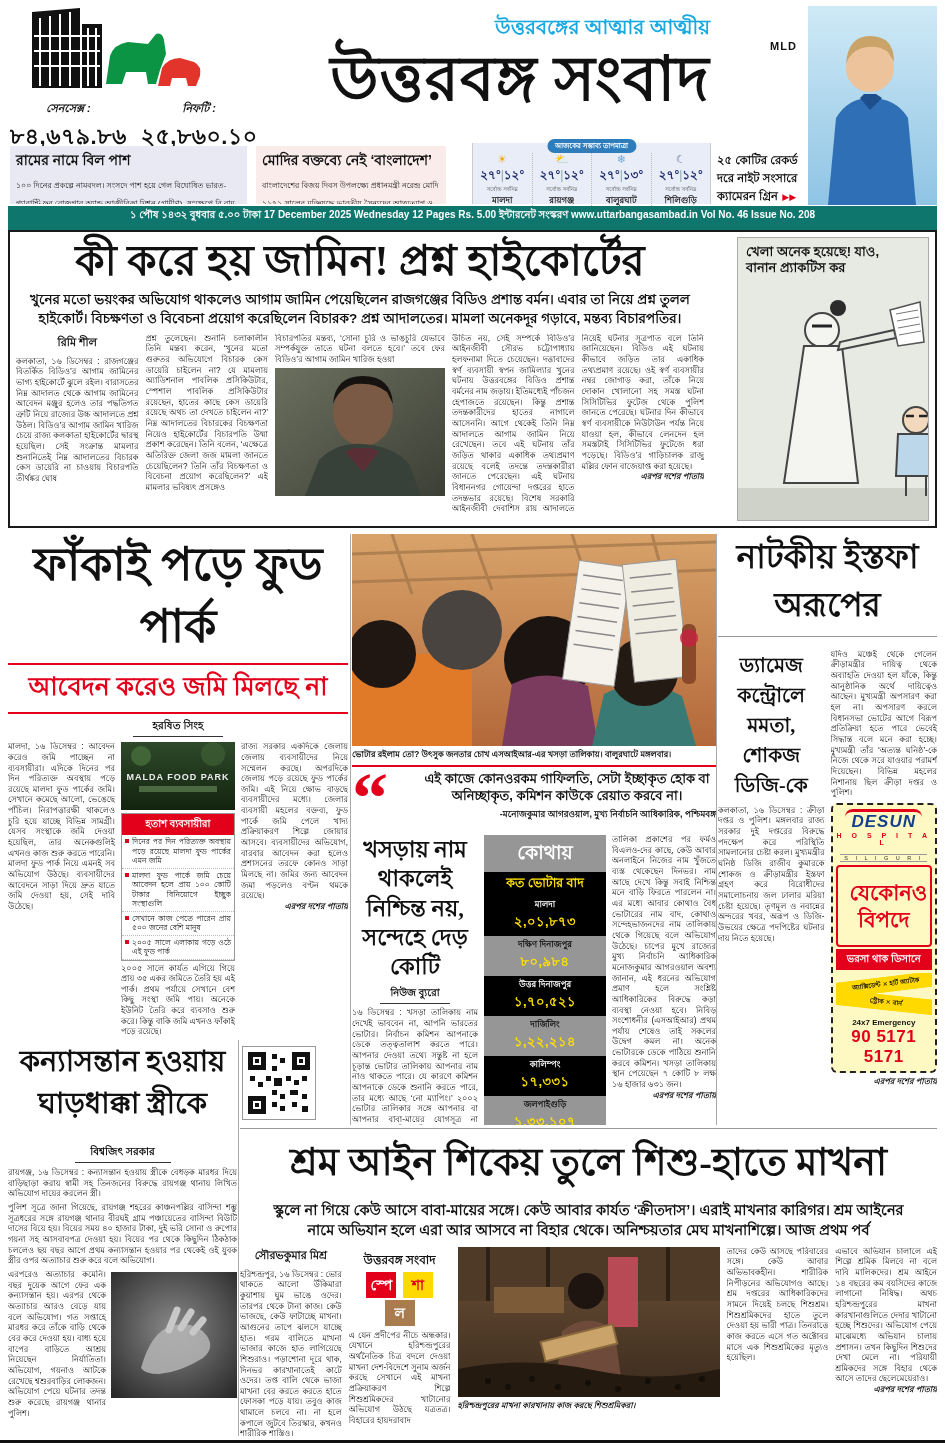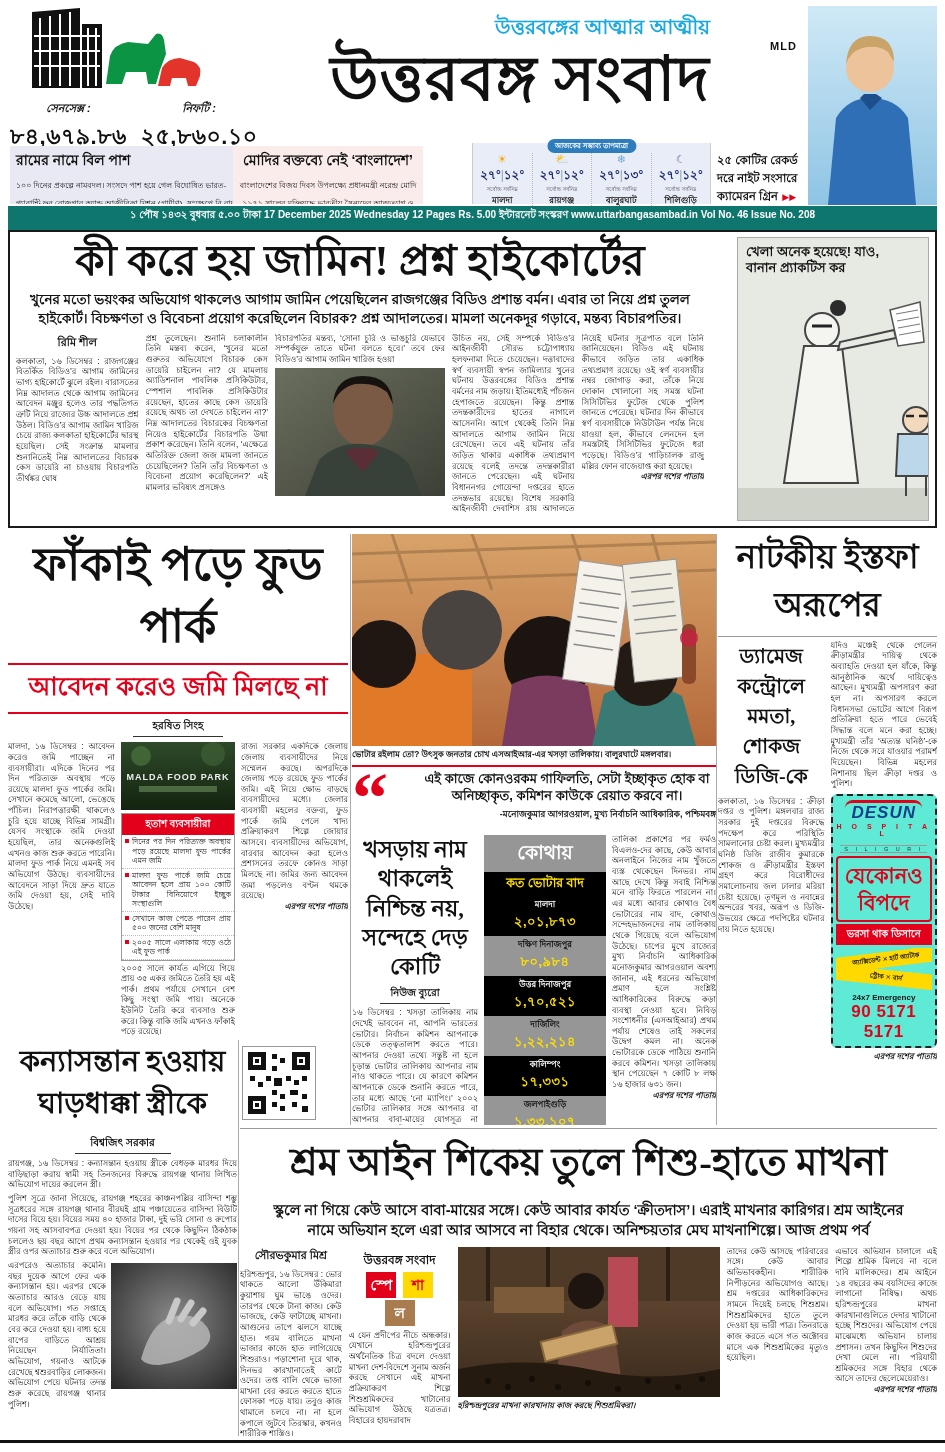--- a/index.html
+++ b/index.html
@@ -17,21 +17,21 @@
   .tagline { position:absolute; left:255px; top:12px; width:455px; text-align:right; color:#1ba9e1; font-weight:bold; font-size:20px; }
   .masthead-title { position:absolute; left:240px; top:36px; width:560px; text-align:center; font-size:62px; font-weight:bold; line-height:1.4; letter-spacing:1px; }
   .edition { position:absolute; left:770px; top:40px; font-size:11px; font-weight:bold; letter-spacing:1px; }
   .hero-photo { position:absolute; left:808px; top:6px; width:129px; height:199px; overflow:hidden; }
   .teaser { position:absolute; top:146px; height:58px; padding:3px 6px; overflow:hidden; }
   .teaser h3 { font-size:14px; font-weight:bold; margin-bottom:1px; }
   .teaser p { font-size:7.8px; line-height:1.3; display:inline; }
   .pg-jump { color:#e3001b; font-weight:bold; font-size:9px; }
   .pg-num { font-size:18px; font-weight:bold; color:#111; }
   .t1 { left:10px; width:237px; background:#e9e9f4; }
-  .t2 { left:233px; width:190px; background:#fbecec;text-align:center; }
+  .t2 { left:256px; width:190px; background:#fbecec; }
   .weather { position:absolute; left:472px; top:143px; width:239px; height:61px; background:#e9edf8; border-left:1px solid #ccc; border-right:1px solid #ccc; padding-top:10px; }
   .w-pill { position:absolute; left:50%; top:-4px; transform:translateX(-50%); background:#2d7dbd; color:#fff; font-size:7px; font-weight:bold; padding:1px 8px; border-radius:7px; white-space:nowrap; }
   .w-grid { display:flex; }
   .w-city { flex:1; text-align:center; border-right:1px dotted #bbb; }
   .w-city:last-child { border-right:none; }
   .w-ic { font-size:11px; height:13px; }
   .w-temps { font-size:12px; font-weight:bold; color:#1d2b6b; }
   .w-temps .bar { color:#8aa; font-weight:normal; }
   .w-mm { font-size:5.5px; color:#555; }
   .w-name { font-size:8.5px; font-weight:bold; color:#222; }
@@ -85,41 +85,41 @@
   .vt-box-t2 { background:#000; color:#ffe000; font-size:12.5px; font-weight:bold; padding:2px 16px; margin-top:2px; }
   .vt-row { padding:2px 0 3px; }
   .vt-row.dark { background:#000; }
   .vt-row .d { font-size:8.5px; font-weight:bold; color:#111; }
   .vt-row.dark .d { color:#fff; }
   .vt-row .n { font-size:13px; font-weight:bold; color:#ffe000; letter-spacing:.5px; }
   .vt-tcol { flex:1; overflow:hidden; }
   .qr-box { position:absolute; left:242px; top:1046px; width:74px; height:74px; border:1px solid #999; background:#fff; padding:3px; }
 
   .rightcol { position:absolute; left:718px; top:534px; width:219px; height:591px; overflow:hidden; }
-  .rs-head { font-size:33px; font-weight:bold; text-align:center; line-height:1.45; border-bottom:1px solid #999; padding-bottom:6px; margin-bottom:4px; }
+  .rs-head { font-size:33px; font-weight:bold; text-align:center; line-height:1.45; border-bottom:1px solid #999; padding-bottom:6px; margin-bottom:13px; }
   .rs-body { display:flex; gap:6px; }
   .rs-body .c { flex:1; overflow:hidden; }
   .rs-sub { font-size:20px; font-weight:bold; text-align:center; line-height:1.5; margin-bottom:6px; }
-  .ad { border:2px dashed #222; border-radius:6px; padding:4px 3px; text-align:center; margin:4px 0; background:#5eead4; }
+  .ad { border:2px dashed #222; border-radius:6px; padding:4px 3px; text-align:center; margin:4px 0; background:#fef9c3; }
   .ad-brand { color:#143f8c; font-size:17px; font-weight:bold; font-style:italic; letter-spacing:1px; border-top:3px solid #e3001b; border-radius:8px 8px 0 0; display:inline-block; padding:0 6px; }
   .ad-hosp { font-size:7px; letter-spacing:4px; color:#e3001b; font-weight:bold; }
   .ad-city { font-size:5.5px; letter-spacing:3px; color:#333; border-top:1px solid #999; border-bottom:1px solid #999; display:inline-block; padding:0 4px; margin:1px 0 3px; }
-  .ad-big { color:#e3001b; font-size:21px; font-weight:bold; line-height:1.3; border:2px solid #e3001b; border-radius:4px; padding:4px; }
+  .ad-big { color:#e3001b; font-size:21px; font-weight:bold; line-height:1.3; border:2px solid #e3001b; border-radius:4px; padding:12px; }
   .ad-sub { background:#e3001b; color:#fff; font-size:10px; font-weight:bold; padding:2px 0; margin-top:2px; }
   .tapes { position:relative; height:42px; margin:3px 0; overflow:hidden; }
   .tape { position:absolute; left:-8px; width:120%; background:repeating-linear-gradient(45deg,#ffd900 0 14px,#ffd900 14px 16px); background-color:#ffd900; color:#111; font-size:6.5px; font-weight:bold; padding:2px 0; }
   .tape1 { top:4px; transform:rotate(-7deg); }
   .tape2 { top:22px; transform:rotate(6deg); }
   .ad-em { font-size:8px; font-weight:bold; }
   .ad-phone { font-size:17px; font-weight:bold; color:#e3001b; letter-spacing:.5px; }
 
   
   .daughter { position:absolute; left:8px; top:1040px; width:229px; height:396px; overflow:hidden; }
   .dg-head { font-size:29px; font-weight:bold; text-align:center; line-height:1.45; }
-  .dg-by { text-align:center; font-size:10.5px; font-weight:bold; border-bottom:1px solid #333; width:96px; margin:11px auto 5px; padding-bottom:1px; }
+  .dg-by { text-align:center; font-size:10.5px; font-weight:bold; border-bottom:1px solid #333; width:96px; margin:20px auto 5px; padding-bottom:1px; }
   .dg-photo { float:right; width:126px; height:126px; margin:2px 0 2px 5px; overflow:hidden; }
 
   .makhana { position:absolute; left:240px; top:1128px; width:697px; height:308px; border-top:1px solid #999; padding-top:3px; overflow:hidden; }
   .mk-head { font-size:38px; font-weight:bold; text-align:center; }
   .mk-sub { font-size:14.5px; font-weight:bold; text-align:center; line-height:1.4; margin:4px 20px 6px; }
   .mk-cols { display:flex; gap:7px; }
   .mk-cols .c { flex:1; overflow:hidden; }
   .mk-photo-col { width:262px; flex:none !important; }
   .mk-photo { width:262px; height:150px; overflow:hidden; }
   .mk-cap { font-size:8px; font-weight:bold; font-style:italic; margin-top:2px; }

